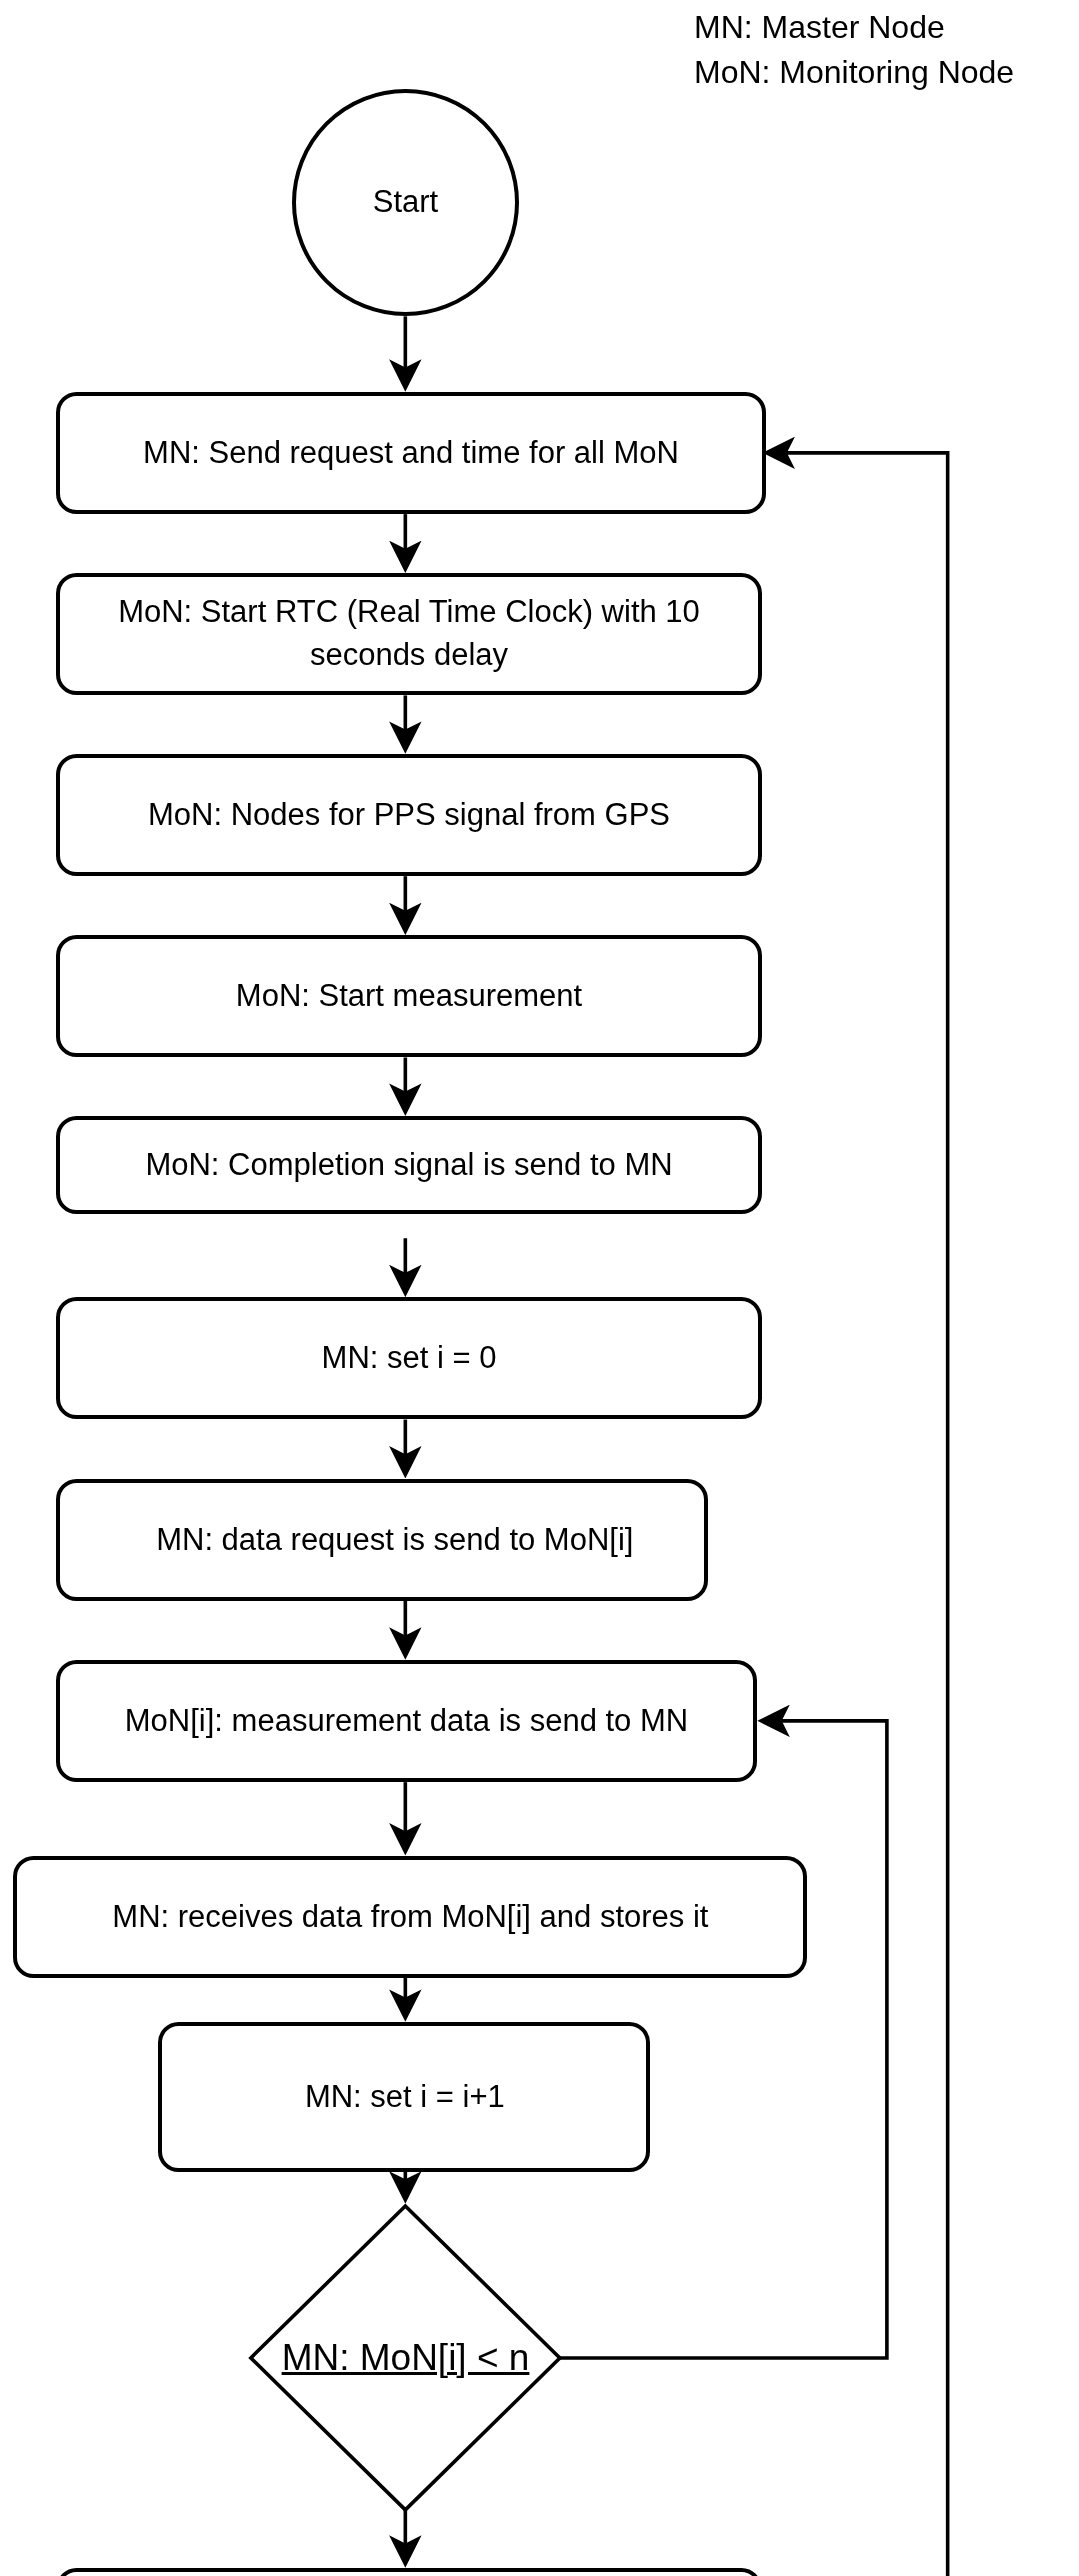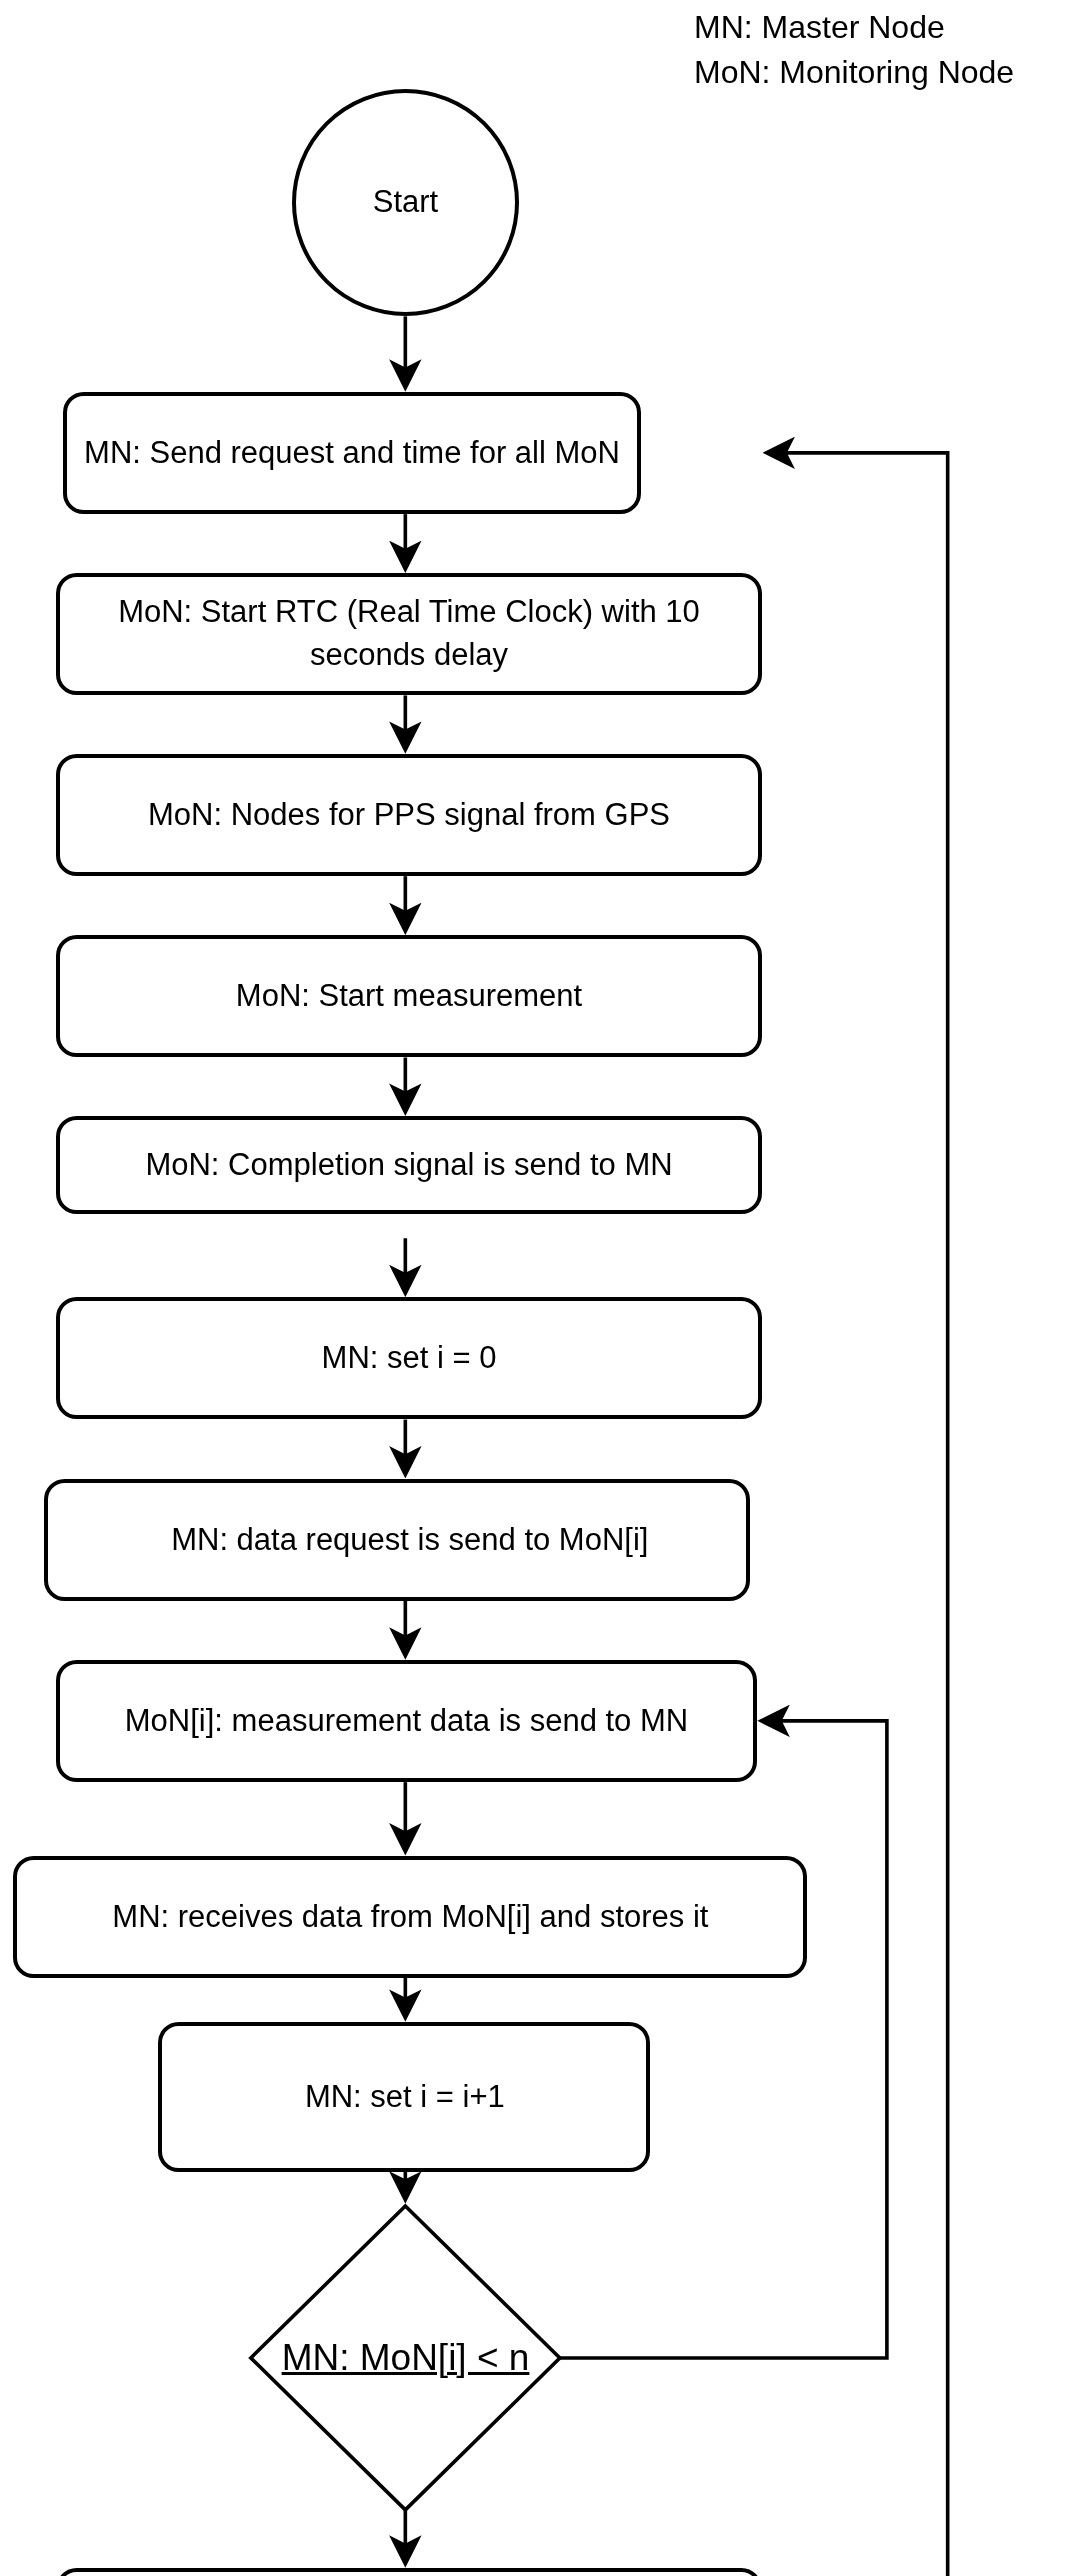--- a/index.html
+++ b/index.html
@@ -65,21 +65,21 @@
 
   <div class="legend">
     <div>MN: Master Node</div>
     <div>MoN: Monitoring Node</div>
   </div>
 
   <div class="node terminal" style="left:292px;top:89px;width:227px;height:227px;">
     <span>Start</span>
   </div>
 
-  <div class="node process" style="left:63px;top:392px;width:578px;height:122px;">
+  <div class="node process" style="left:56px;top:392px;width:710px;height:122px;">
     <span>MN: Send request and time for all MoN</span>
   </div>
 
   <div class="node process" style="left:56px;top:573px;width:706px;height:122px;">
     <span>MoN: Start RTC (Real Time Clock) with 10 seconds delay</span>
   </div>
 
   <div class="node process" style="left:56px;top:754px;width:706px;height:122px;">
     <span>MoN: Nodes for PPS signal from GPS</span>
   </div>
@@ -89,21 +89,21 @@
   </div>
 
   <div class="node process" style="left:56px;top:1116px;width:706px;height:98px;">
     <span>MoN: Completion signal is send to MN</span>
   </div>
 
   <div class="node process" style="left:56px;top:1297px;width:706px;height:122px;">
     <span>MN: set i = 0</span>
   </div>
 
-  <div class="node process" style="left:44px;top:1479px;width:706px;height:122px;padding-left:40px;">
+  <div class="node process" style="left:56px;top:1479px;width:652px;height:122px;padding-left:40px;">
     <span>MN: data request is send to MoN[i]</span>
   </div>
 
   <div class="node process" style="left:56px;top:1660px;width:701px;height:122px;">
     <span>MoN[i]: measurement data is send to MN</span>
   </div>
 
   <div class="node process" style="left:13.4px;top:1856px;width:794px;height:122px;">
     <span>MN: receives data from MoN[i] and stores it</span>
   </div>

